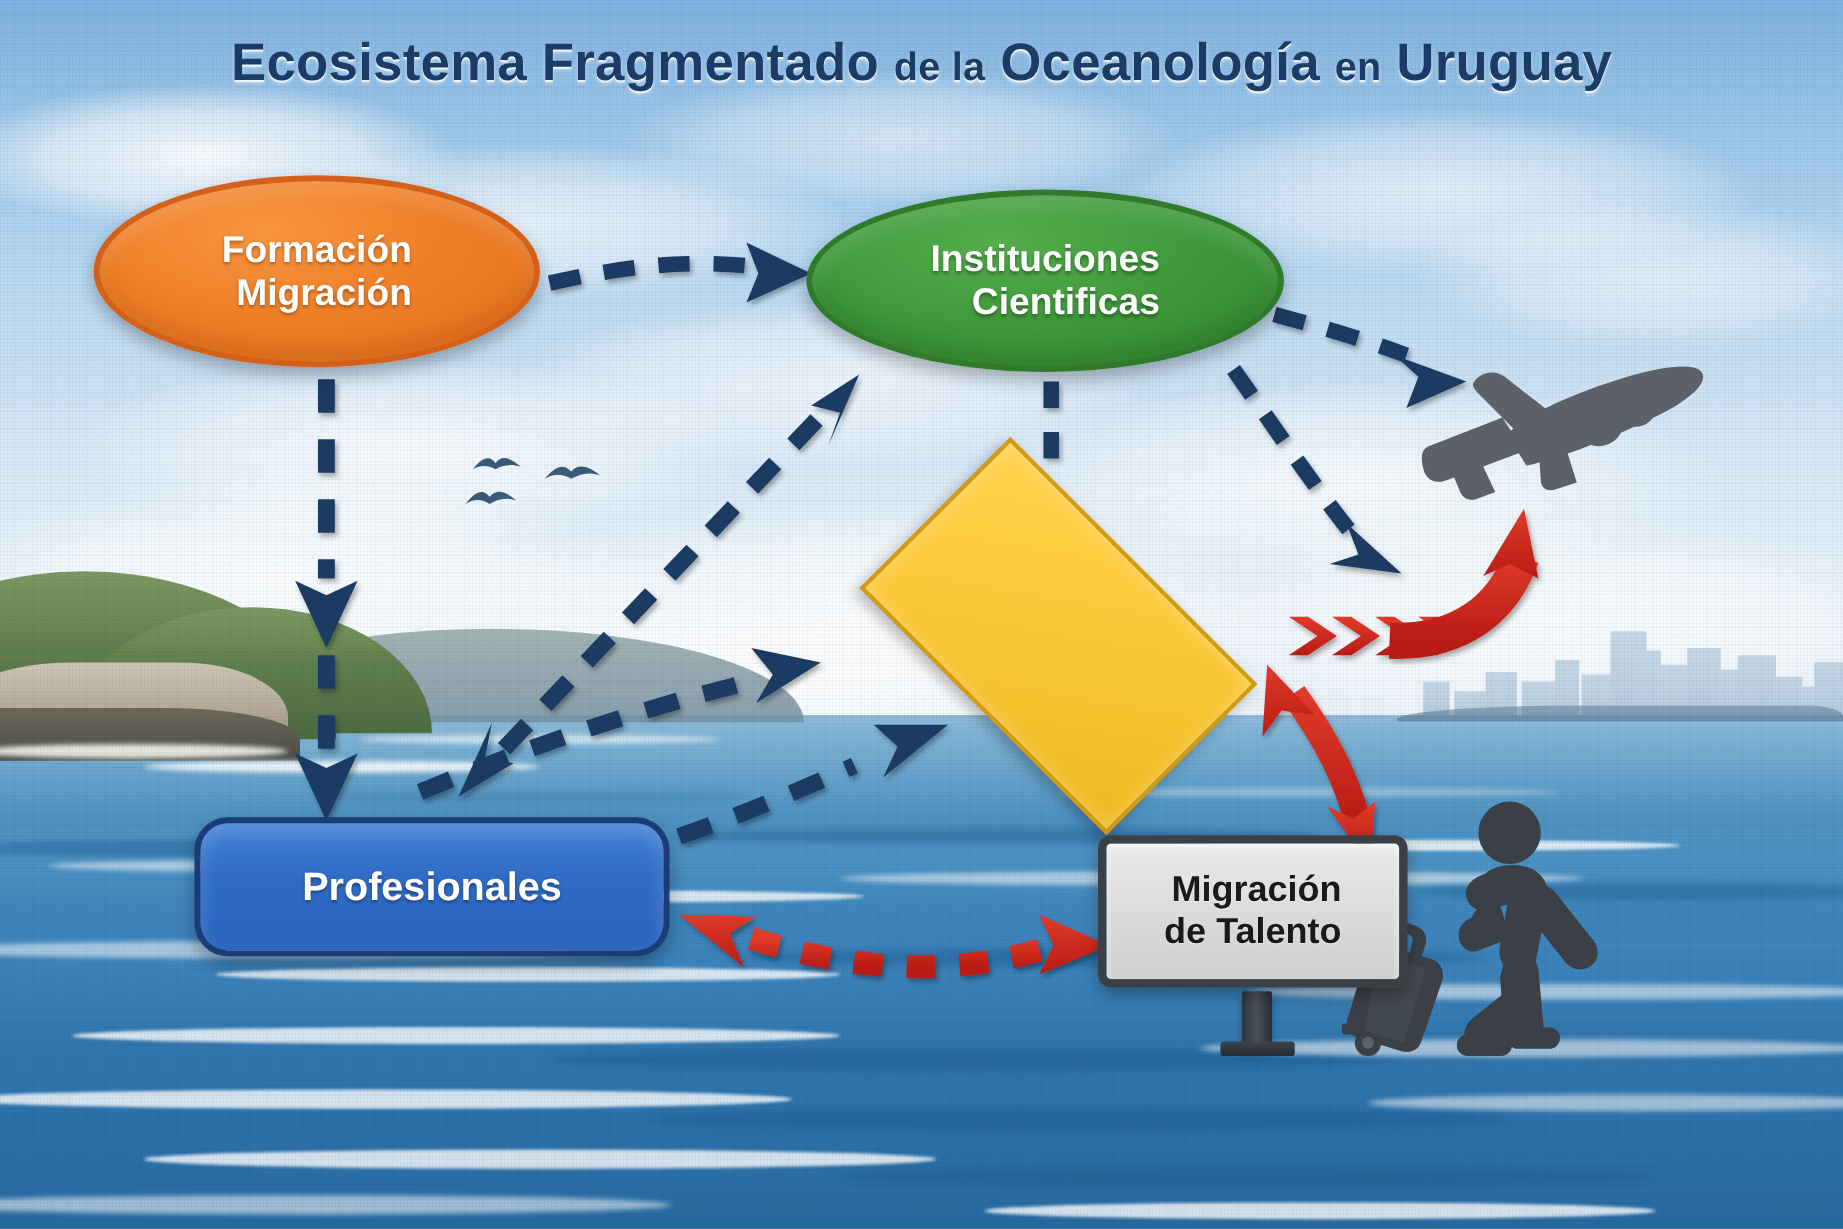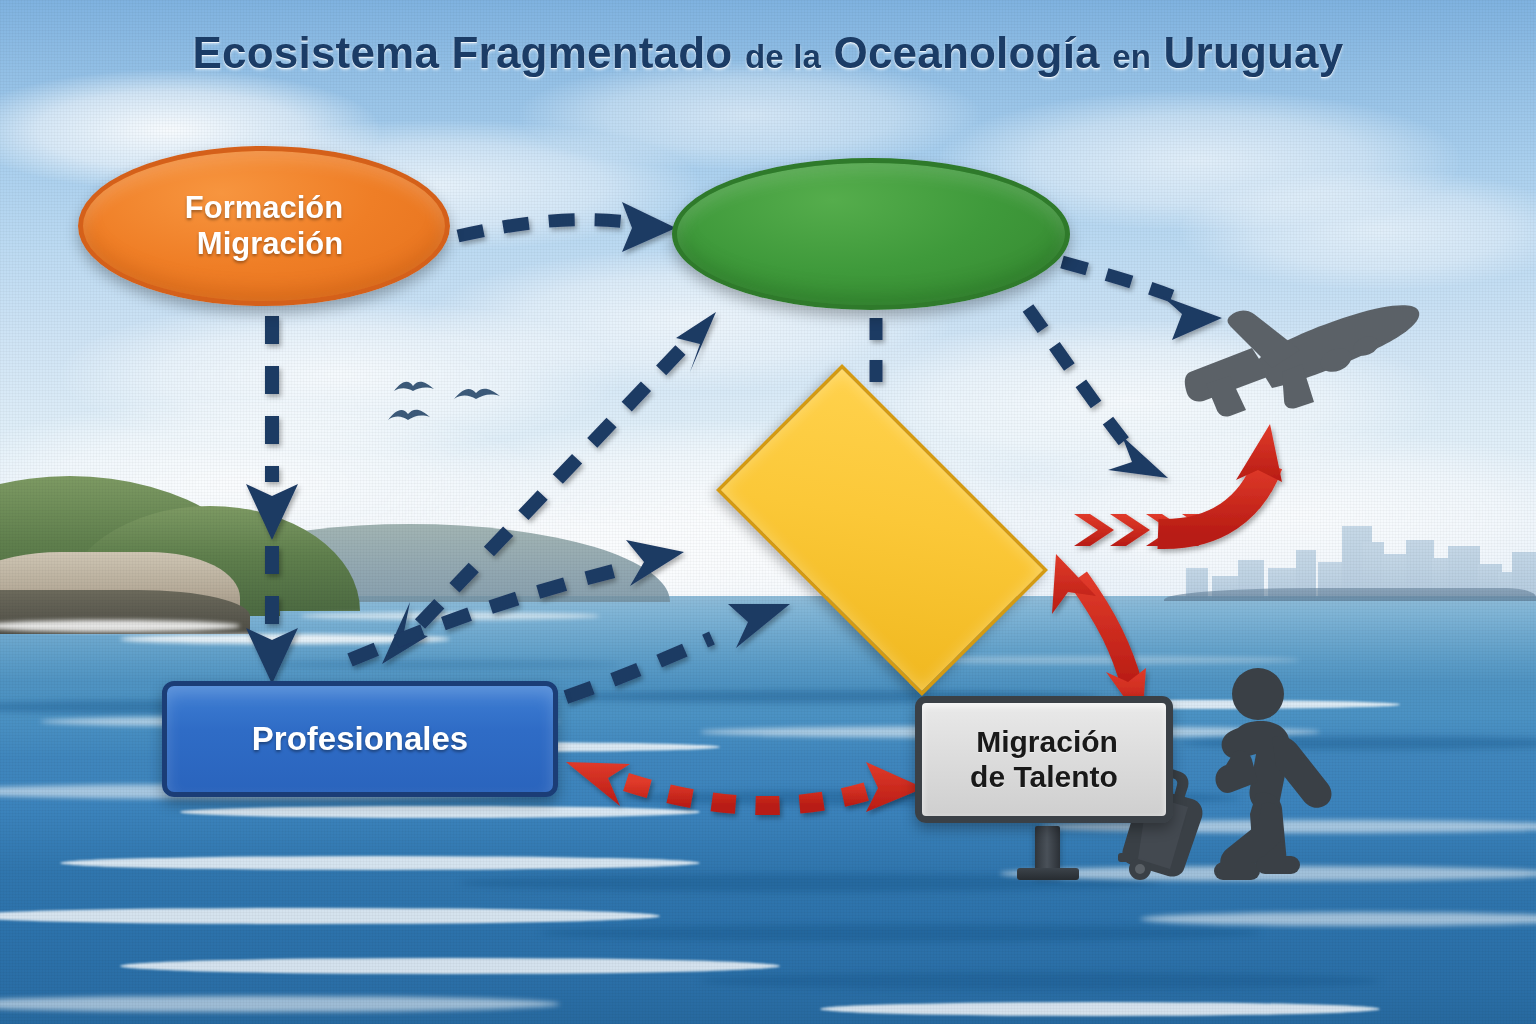--- a/index.html
+++ b/index.html
@@ -149,21 +149,21 @@
   }
   #node-instituciones{
     left:672px;top:158px;width:398px;height:152px;
     background:radial-gradient(ellipse at 40% 26%, #55ad4c 0%, #3f9a3b 48%, #34862f 100%);
     border:5px solid #2f7a2b;
     box-shadow:0 7px 14px rgba(0,0,0,.28), inset 0 -10px 18px rgba(20,80,20,.25), inset 0 8px 16px rgba(255,255,255,.16);
   }
 
   #node-profesionales{
     left:162px;top:681px;width:396px;height:116px;
-    border-radius:12px;
+    border-radius:28px;
     background:linear-gradient(to bottom,#3f7fd4 0%,#2f6cc6 42%,#2a64bd 100%);
     border:5px solid #1b3d76;
     color:#fff;font-weight:bold;font-size:33px;
     text-shadow:0 2px 3px rgba(0,0,0,.38);
     box-shadow:0 7px 14px rgba(0,0,0,.3), inset 0 8px 16px rgba(255,255,255,.18);
   }
 
   #node-oportunidades{
     left:676px;top:404px;width:412px;height:252px;
     color:#3a2a12;font-weight:bold;font-size:30px;
@@ -435,20 +435,22 @@
 
   <div class="node ellipse" id="node-formacion">
     <div>
       <span>Formación</span>
       <span>Migración</span>
     </div>
   </div>
 
   <div class="node ellipse" id="node-instituciones">
     <div>
+      <span>Instituciones</span>
+      <span>Cientificas</span>
     </div>
   </div>
 
   <div class="node" id="node-oportunidades">
     <div class="diamond-shape"></div>
   </div>
 
   <div class="node" id="node-profesionales">
     <span>Profesionales</span>
   </div>

